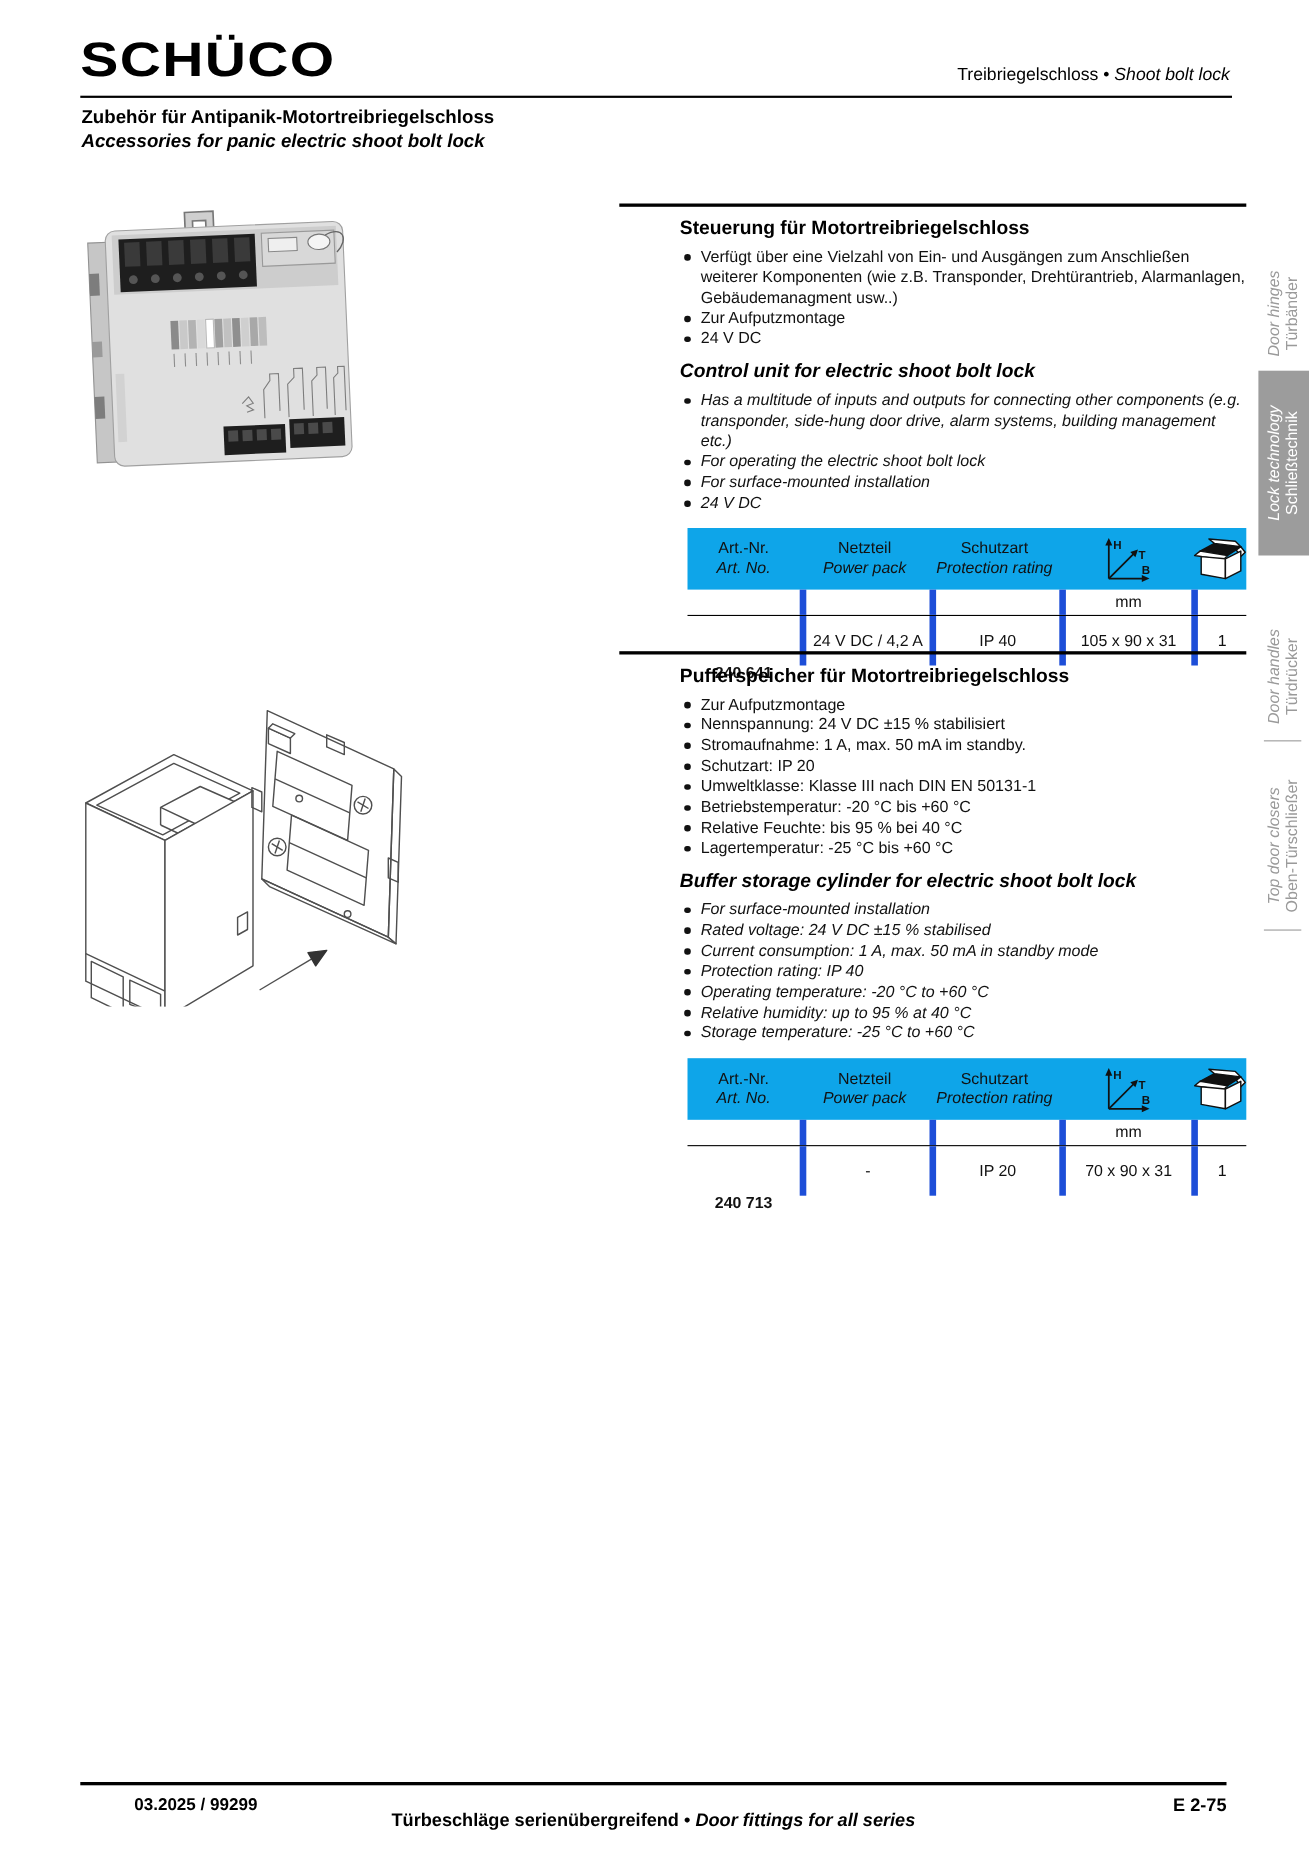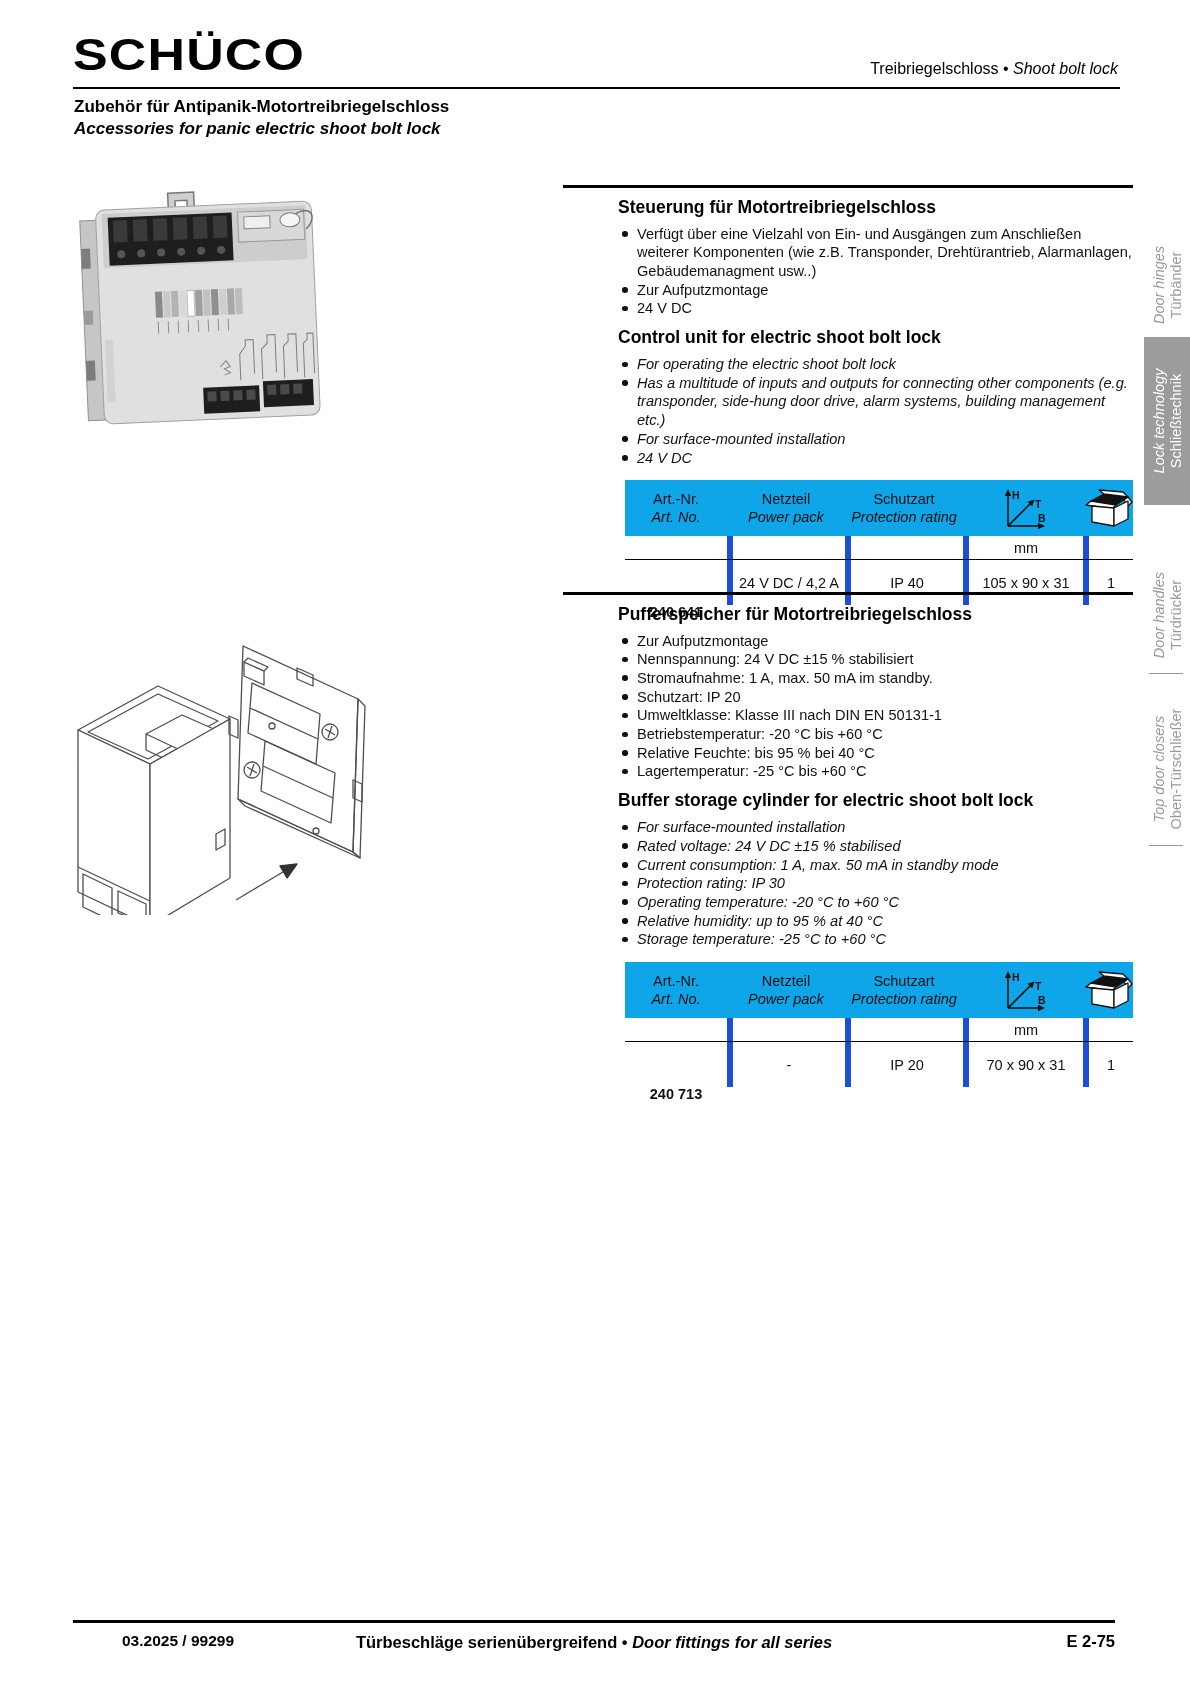--- a/index.html
+++ b/index.html
@@ -25,21 +25,21 @@
   
   .img1 { position:absolute; left:70px; top:186px; }
   .img2 { position:absolute; left:66px; top:580px; }
 
   
   .section { position:absolute; left:563px; width:570px; }
   #section-0 { top:185px; }
   #section-1 { top:592px; }
   .section-rule { height:2.5px; background:#000; }
   .section h3 { margin:9px 0 0 55px; font-size:17.5px; font-weight:bold; color:#000; }
-  .section h3.en { }
+  .section h3.en { font-style:italic; }
   ul.bullets { list-style:none; margin:7px 0 0 57px; }
   .bullets li { position:relative; padding-left:17px; font-size:14.6px; line-height:18.7px; color:#111; }
   .bullets li::before { content:""; position:absolute; left:2px; top:6.5px; width:5.5px; height:5.5px; border-radius:50%; background:#111; }
   .bullets.en li { font-style:italic; }
 
   
   .spec-table { margin:13px 0 0 62px; width:508px; }
   .grid { display:grid; grid-template-columns:102px 118px 118px 120px 50px; }
   .st-head { background:#0ea5e9; height:56px; }
   .hcell { display:flex; flex-direction:column; align-items:center; justify-content:center; height:100%; font-size:14.5px; line-height:18px; text-align:center; }
@@ -66,21 +66,21 @@
   .vtab.t3 { top:560px; height:110px; }
   .vtab.t4 { top:705px; height:128px; }
   .tab-div { position:absolute; right:7px; width:34px; height:1px; background:#9a9a9a; }
   .tab-div.d1 { top:673px; }
   .tab-div.d2 { top:845px; }
 
   
   .footer-rule { position:absolute; left:73px; top:1620px; width:1042px; height:3px; background:#000; }
   .footer { position:absolute; left:73px; top:1632px; width:1042px; font-weight:bold; color:#000; }
   .footer .fl { position:absolute; left:1px; top:0; font-size:15.5px;margin-left:48px; }
-  .footer .fc { position:absolute; left:0; right:0; top:1px; text-align:center; font-size:16.5px; }
+  .footer .fc { position:absolute; left:0; right:0; top:14px; text-align:center; font-size:16.5px; }
   .footer .fc .en { font-style:italic; }
   .footer .fr { position:absolute; right:0; top:0; font-size:16.5px; }
 </style>
 </head>
 <body>
 
 <div class="page">
 
   <div class="logo">SCHÜCO</div>
   <div class="header-topic">
@@ -218,22 +218,22 @@
   <section class="section" id="section-0">
     <div class="section-rule"></div>
     <h3 class="de">Steuerung für Motortreibriegelschloss</h3>
     <ul class="bullets de">
         <li>Verfügt über eine Vielzahl von Ein- und Ausgängen zum Anschließen weiterer Komponenten (wie z.B. Transponder, Drehtürantrieb, Alarmanlagen, Gebäudemanagment usw..)</li>
         <li>Zur Aufputzmontage</li>
         <li>24 V DC</li>
       </ul>
     <h3 class="en">Control unit for electric shoot bolt lock</h3>
     <ul class="bullets en">
+        <li>Has a multitude of inputs and outputs for connecting other components (e.g. transponder, side-hung door drive, alarm systems, building management etc.)</li>
         <li>For operating the electric shoot bolt lock</li>
-        <li>Has a multitude of inputs and outputs for connecting other components (e.g. transponder, side-hung door drive, alarm systems, building management etc.)</li>
         <li>For surface-mounted installation</li>
         <li>24 V DC</li>
       </ul>
 
     <div class="spec-table">
       <div class="grid st-head">
         <div class="hcell">
           <div class="de">Art.-Nr.</div>
           <div class="en">Art. No.</div>
         </div>
@@ -303,21 +303,21 @@
         <li>Umweltklasse: Klasse III nach DIN EN 50131-1</li>
         <li>Betriebstemperatur: -20 °C bis +60 °C</li>
         <li>Relative Feuchte: bis 95 % bei 40 °C</li>
         <li>Lagertemperatur: -25 °C bis +60 °C</li>
       </ul>
     <h3 class="en">Buffer storage cylinder for electric shoot bolt lock</h3>
     <ul class="bullets en">
         <li>For surface-mounted installation</li>
         <li>Rated voltage: 24 V DC ±15 % stabilised</li>
         <li>Current consumption: 1 A, max. 50 mA in standby mode</li>
-        <li>Protection rating: IP 30</li>
+        <li>Protection rating: IP 40</li>
         <li>Operating temperature: -20 °C to +60 °C</li>
         <li>Relative humidity: up to 95 % at 40 °C</li>
         <li>Storage temperature: -25 °C to +60 °C</li>
       </ul>
 
     <div class="spec-table">
       <div class="grid st-head">
         <div class="hcell">
           <div class="de">Art.-Nr.</div>
           <div class="en">Art. No.</div>

